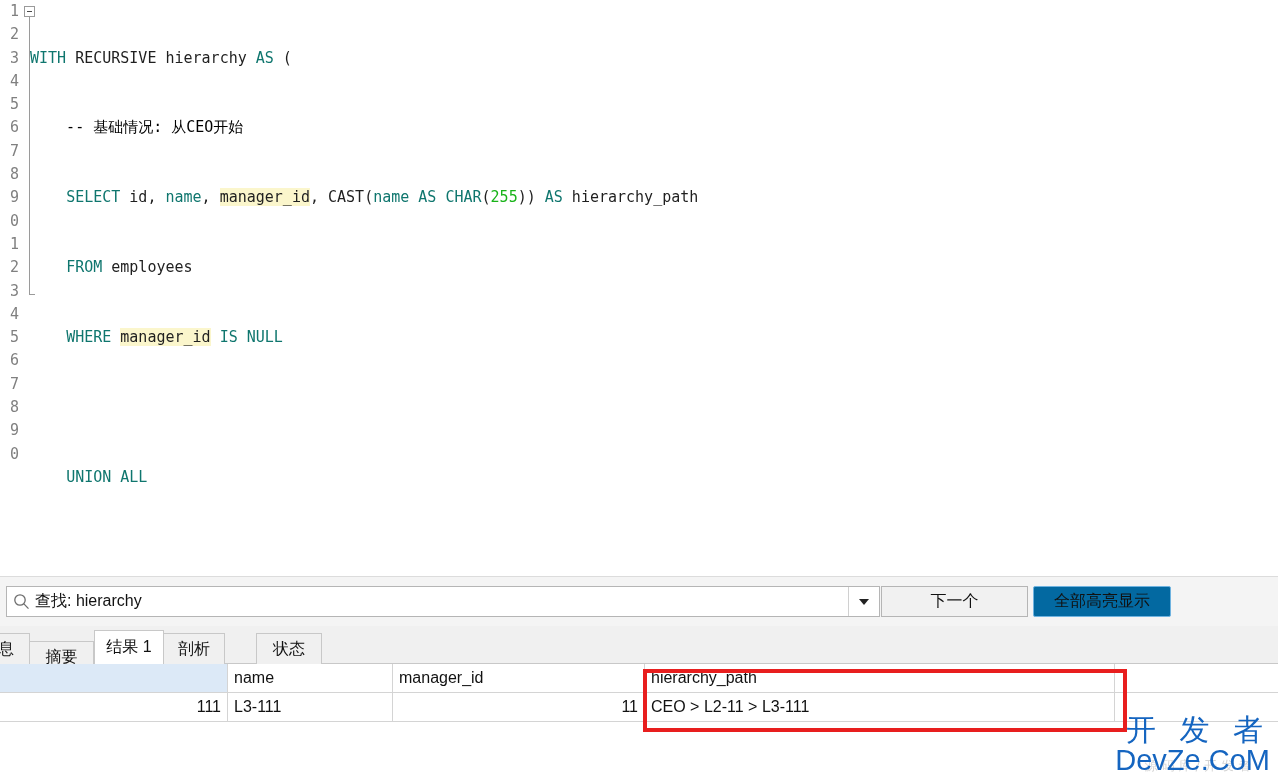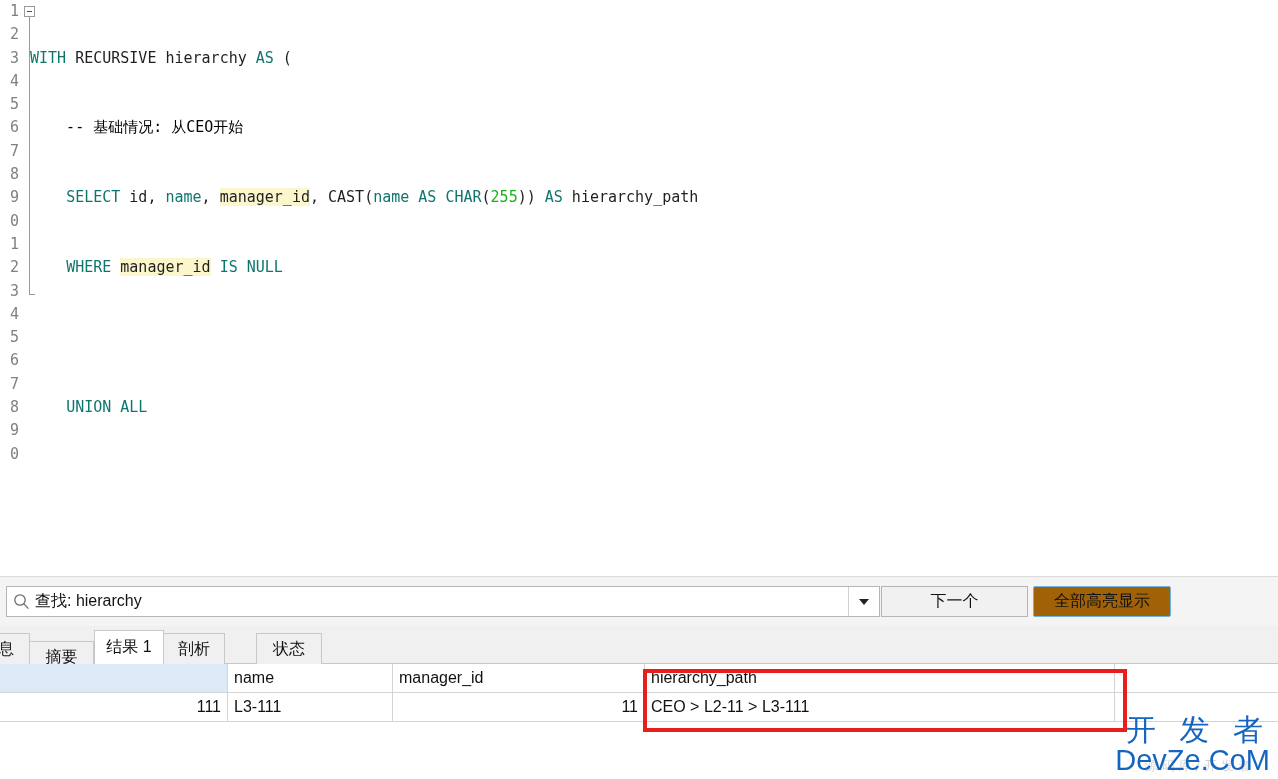--- a/index.html
+++ b/index.html
@@ -179,21 +179,21 @@
     justify-content: center;
     font-family: "Liberation Sans", "DejaVu Sans", sans-serif;
     font-size: 16px;
     color: #111111;
   }
   .btn-highlight {
     position: absolute;
     left: 1033px; top: 9px;
     width: 138px;
     height: 31px;
-    background: #a16207;
+    background: #0369a1;
     border: 1px solid #6fb3e0;
     border-radius: 2px;
     box-sizing: border-box;
     display: flex;
     align-items: center;
     justify-content: center;
     font-family: "Liberation Sans", "DejaVu Sans", sans-serif;
     font-size: 16px;
     color: #111111;
   }
@@ -352,20 +352,21 @@
       <div class="fold-col">
         <div class="fold-box"></div>
         <div class="fold-line"></div>
         <div class="fold-end"></div>
       </div>
 
       <div class="code">
         <div class="line"><span class="kw">WITH</span><span class="pl"> RECURSIVE hierarchy </span><span class="kw">AS</span><span class="pl"> (</span></div>
         <div class="line"><span class="cmt">    -- 基础情况: 从CEO开始</span></div>
         <div class="line"><span class="pl">    </span><span class="kw">SELECT</span><span class="pl"> id, </span><span class="kw">name</span><span class="pl">, </span><span class="hl">manager_id</span><span class="pl">, CAST(</span><span class="kw">name</span><span class="pl"> </span><span class="kw">AS</span><span class="pl"> </span><span class="kw">CHAR</span><span class="pl">(</span><span class="num">255</span><span class="pl">)) </span><span class="kw">AS</span><span class="pl"> hierarchy_path</span></div>
+        <div class="line"><span class="pl">    </span><span class="kw">FROM</span><span class="pl"> employees</span></div>
         <div class="line"><span class="pl">    </span><span class="kw">WHERE</span><span class="pl"> </span><span class="hl">manager_id</span><span class="pl"> </span><span class="kw">IS</span><span class="pl"> </span><span class="kw">NULL</span></div>
         <div class="line"><span class="pl"> </span></div>
         <div class="line"><span class="pl">    </span><span class="kw">UNION</span><span class="pl"> </span><span class="kw">ALL</span></div>
         <div class="line"><span class="pl"> </span></div>
         
         
         
         
         
         

